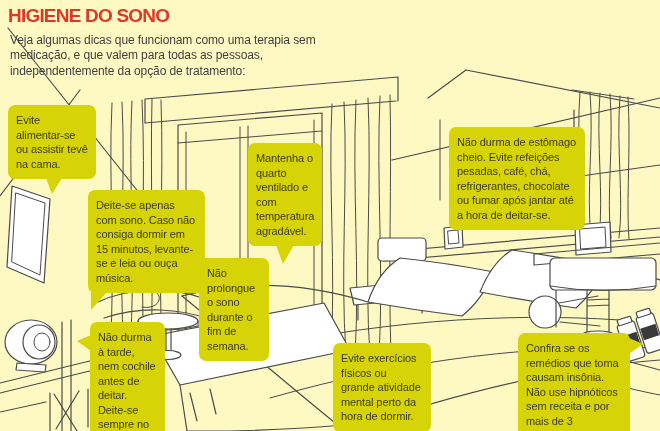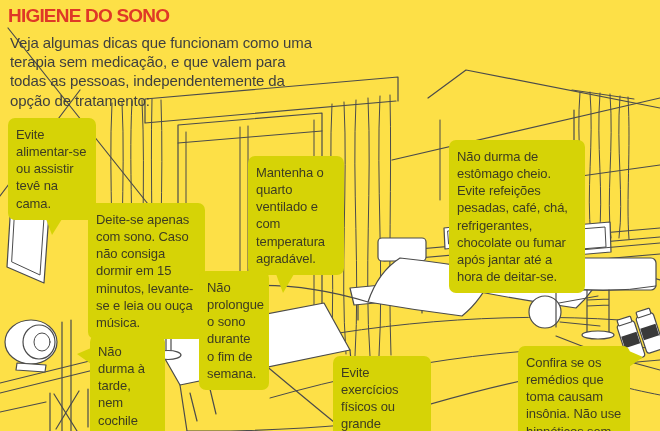--- a/index.html
+++ b/index.html
@@ -4,47 +4,47 @@
 <style>
   :root{
     --title-color:#df3827;
     --callout-bg:#d6d306;
     --callout-text:#3d3c22;
     --line:#4b4b4b;
   }
   *{margin:0;padding:0;box-sizing:border-box;}
   html,body{background:#fff;}
   .stage{
-    position:relative;width:660px;height:431px;background:#fde047;overflow:hidden;
+    position:relative;width:660px;height:431px;background:#fef9c3;overflow:hidden;
     font-family:"Liberation Sans",sans-serif;
   }
   .hdr{position:absolute;left:8px;top:5px;z-index:3;}
   .title{
     color:var(--title-color);font-size:19px;font-weight:700;letter-spacing:-0.8px;
     font-family:"Liberation Sans",sans-serif;
   }
   .intro{
-    margin-top:6px;margin-left:2px;width:306px;font-size:15px;line-height:1.28;
+    margin-top:6px;margin-left:2px;width:306px;font-size:12px;line-height:1.28;
     color:#3f3f3f;letter-spacing:-0.1px;
   }
   .illus{position:absolute;left:0;top:0;z-index:1;}
   .sk{stroke:var(--line);stroke-width:1.2;fill:none;stroke-linecap:round;stroke-linejoin:round;}
   .skf{stroke:var(--line);stroke-width:1.2;fill:#fff;stroke-linecap:round;stroke-linejoin:round;}
   .dk{fill:#3a3a3a;stroke:none;}
   .thin{stroke-width:1;}
   .callout{
     position:absolute;z-index:2;background:var(--callout-bg);color:var(--callout-text);
-    border-radius:7px;padding:8px 8px;font-size:13px;line-height:1.32;letter-spacing:-0.1px;margin-top:13px;
+    border-radius:7px;padding:8px 8px;font-size:11px;line-height:1.32;letter-spacing:-0.1px;
   }
   .tail{position:absolute;width:0;height:0;}
   .c-tv{left:8px;top:105px;width:88px;min-height:70px;}
   .c-tv .tail{bottom:-15px;left:38px;border-left:6px solid transparent;border-right:10px solid transparent;border-top:16px solid var(--callout-bg);}
   .c-sleep{left:88px;top:190px;width:117px;}
   .c-sleep .tail{bottom:-17px;left:3px;border-right:16px solid transparent;border-top:18px solid var(--callout-bg);}
-  .c-vent{left:248px;top:143px;width:96px;min-height:84px;}
+  .c-vent{left:248px;top:143px;width:74px;min-height:84px;}
   .c-vent .tail{bottom:-18px;left:28px;border-left:7px solid transparent;border-right:11px solid transparent;border-top:19px solid var(--callout-bg);}
   .c-weekend{left:199px;top:258px;width:70px;min-height:70px;}
   .c-nap{left:90px;top:322px;width:75px;min-height:92px;}
   .c-nap .tail{left:-13px;top:13px;border-top:6px solid transparent;border-bottom:10px solid transparent;border-right:14px solid var(--callout-bg);}
   .c-exercise{left:333px;top:343px;width:98px;min-height:63px;}
   .c-meals{left:449px;top:127px;width:136px;min-height:67px;}
   .c-med{left:518px;top:333px;width:112px;min-height:86px;}
   .c-med .tail{right:-13px;top:5px;border-top:6px solid transparent;border-bottom:10px solid transparent;border-left:14px solid var(--callout-bg);}
 </style>
 </head>

